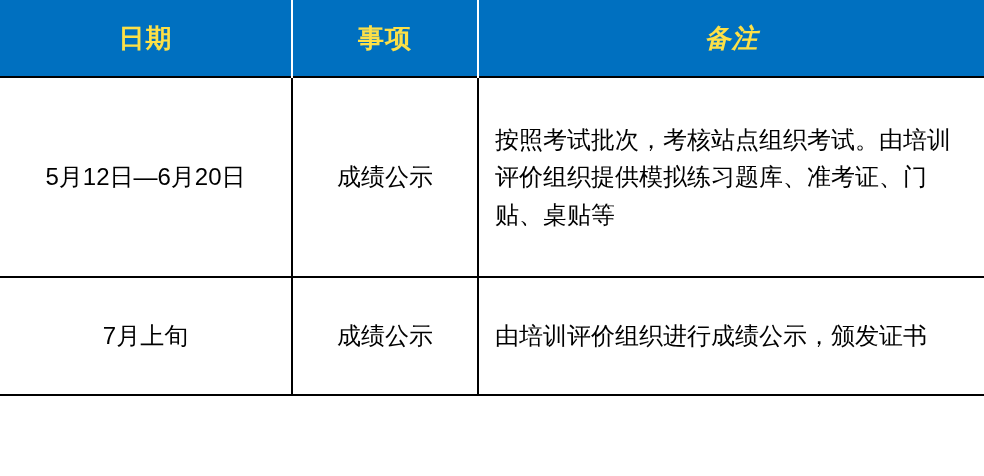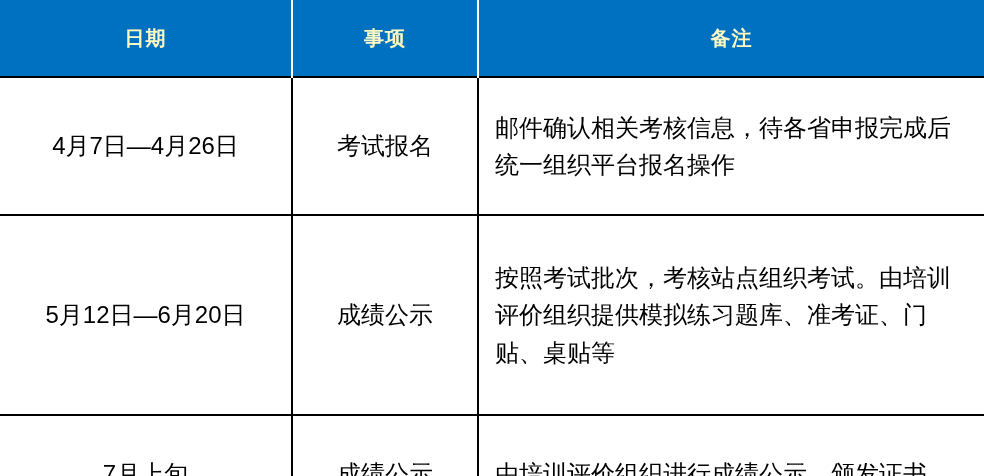--- a/index.html
+++ b/index.html
@@ -17,30 +17,30 @@
     border-collapse: collapse;
     table-layout: fixed;
     width: 984px;
   }
   .schedule-table col.c-date { width: 292px; }
   .schedule-table col.c-item { width: 186px; }
   .schedule-table col.c-note { width: 506px; }
 
   .schedule-table th {
     background: #0070c0;
-    color: #fef9c3;
-    font-size: 20px;
+    color: #fde047;
+    font-size: 26px;
     font-weight: bold;
     height: 74px;
     text-align: center;
     vertical-align: middle;
     border-right: 2px solid #ffffff;
     letter-spacing: 1px;
   }
-  .schedule-table th:last-child { border-right: none; }
+  .schedule-table th:last-child { border-right: none; font-style: italic; }
 
   .schedule-table td {
     border: 2px solid #000000;
     border-top: none;
     font-size: 24px;
     color: #000000;
     vertical-align: middle;
     padding: 14px 10px;
     line-height: 1.55;
   }
@@ -71,25 +71,20 @@
     <col class="c-note">
   </colgroup>
   <thead>
     <tr>
       <th>日期</th>
       <th>事项</th>
       <th>备注</th>
     </tr>
   </thead>
   <tbody>
-    <tr class="row-1">
-      <td class="cell-date">4月7日—4月26日</td>
-      <td class="cell-item">考试报名</td>
-      <td class="cell-note">邮件确认相关考核信息，待各省申报完成后统一组织平台报名操作</td>
-    </tr>
     <tr class="row-2">
       <td class="cell-date">5月12日—6月20日</td>
       <td class="cell-item">成绩公示</td>
       <td class="cell-note">按照考试批次，考核站点组织考试。由培训评价组织提供模拟练习题库、准考证、门贴、桌贴等</td>
     </tr>
     <tr class="row-3">
       <td class="cell-date">7月上旬</td>
       <td class="cell-item">成绩公示</td>
       <td class="cell-note">由培训评价组织进行成绩公示，颁发证书</td>
     </tr>

